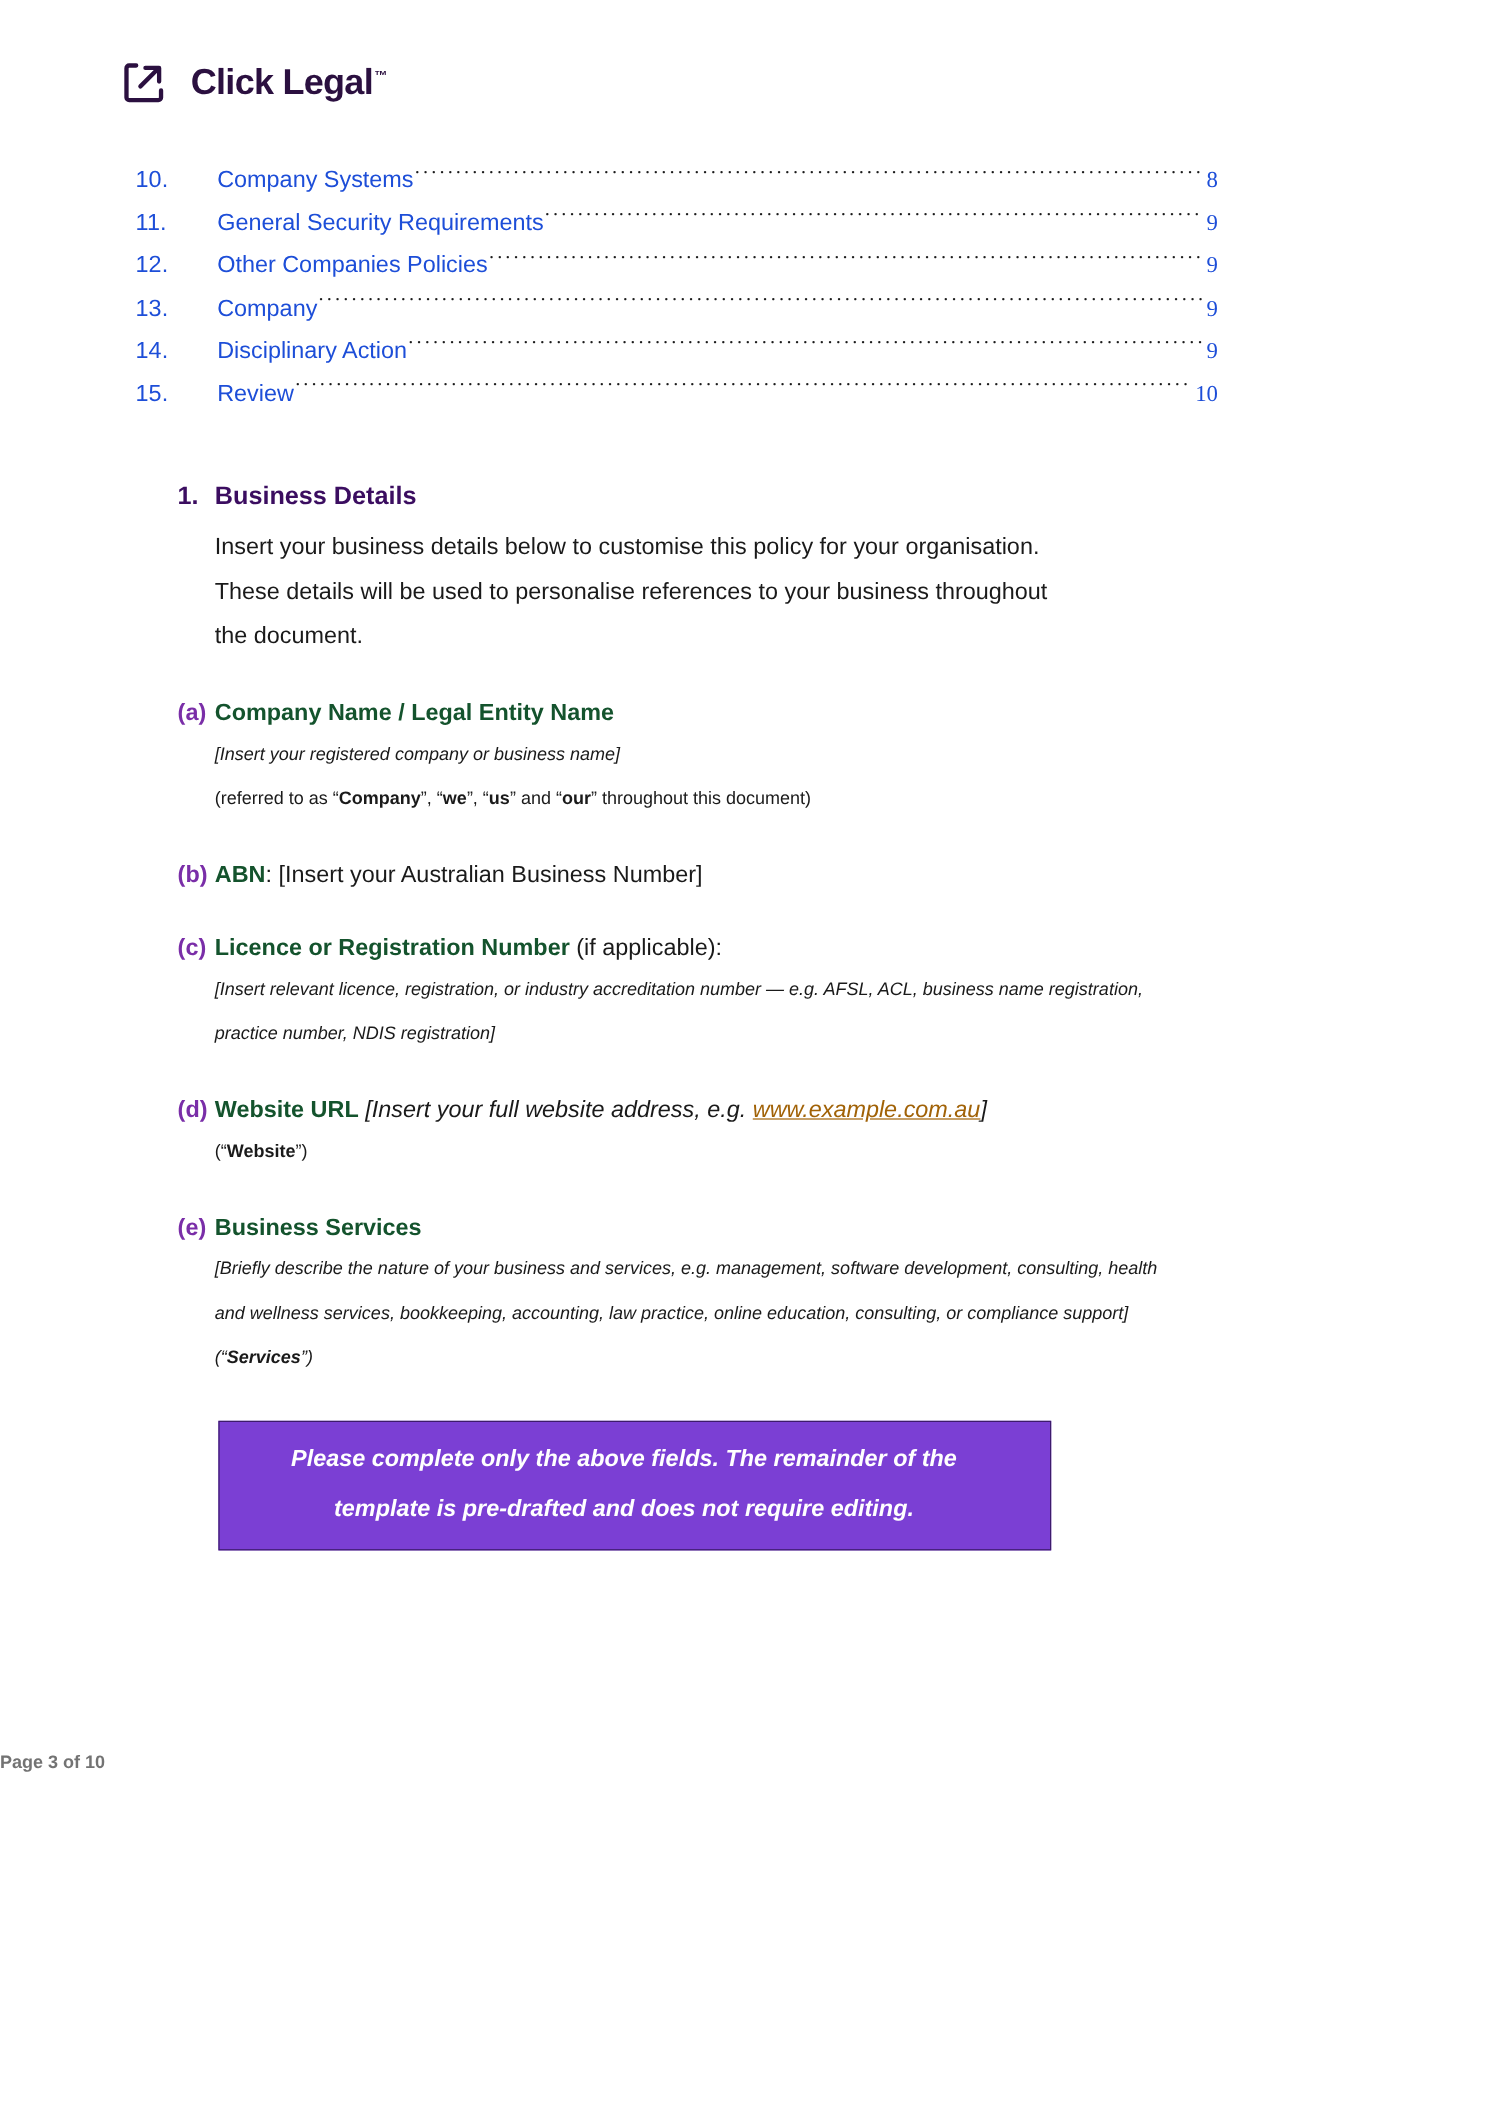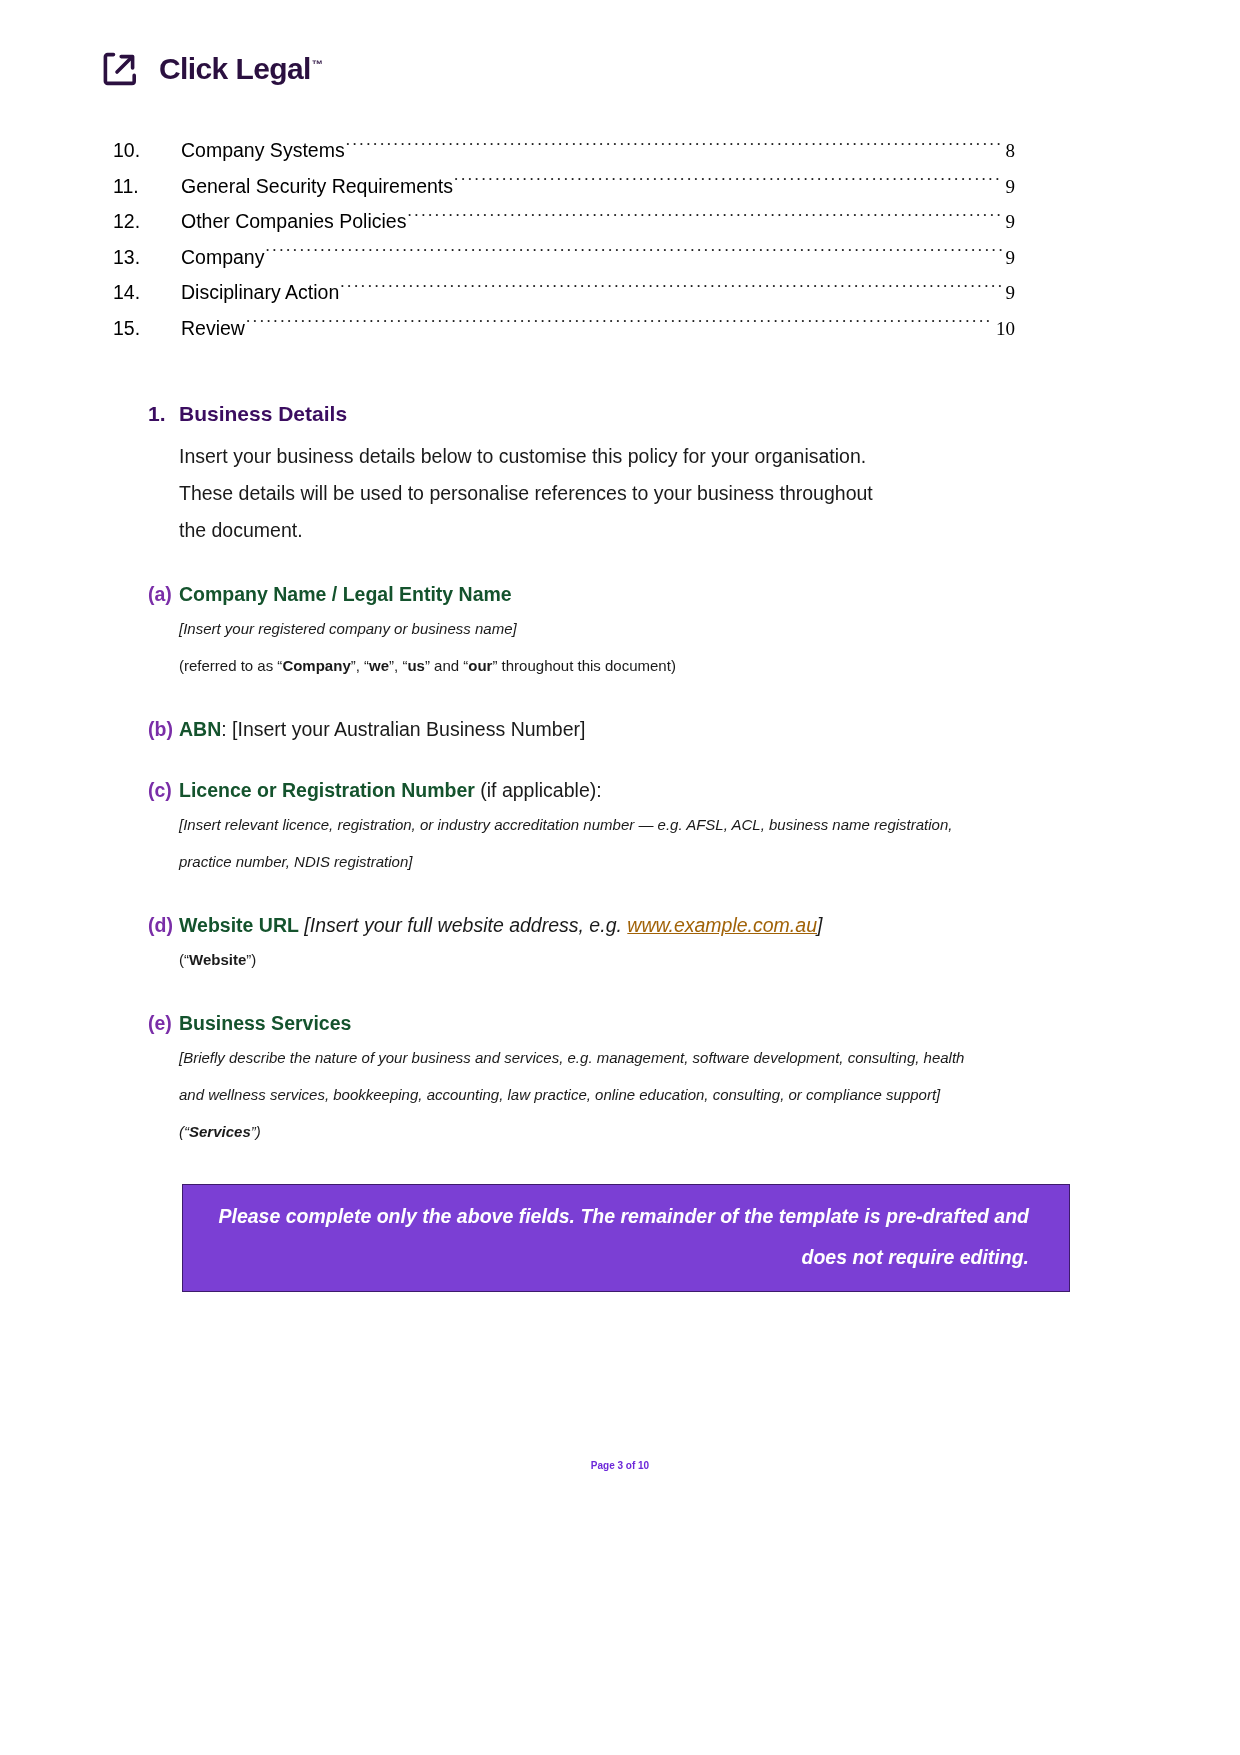--- a/index.html
+++ b/index.html
@@ -58,21 +58,21 @@
     position: absolute;
     left: 113px;
     top: 133px;
     width: 902px;
   }
   .toc-row {
     display: flex;
     align-items: baseline;
     font-size: 19.5px;
     line-height: 34.5px;
-    color: #000000;
+    color: #1d4ed8;
     white-space: nowrap;
     justify-content: flex-end;
   }
   .toc-num {
     width: 68px;
     flex: 0 0 68px;
     font-size: 19.5px;
   }
   .toc-title {
     flex: 0 0 auto;
@@ -174,43 +174,43 @@
   .link {
     color: #a16207;
     text-decoration: underline;
     font-style: italic;
   }
 
   
   .callout {
     margin-top: 34px;
     margin-left: 182px;
-    width: 888px;
+    width: 694px;
     box-sizing: border-box;
     background: #7b3fd4;
     border: 1.5px solid #3d1b6b;
     color: #ffffff;
     font-weight: bold;
     font-style: italic;
     font-size: 19.5px;
     line-height: 41px;
-    text-align: right;
+    text-align: center;
     padding: 11px 40px 13px 22px;
   }
 
   
   .footer {
     position: absolute;
     left: 0;
     right: 0;
     top: 1460px;
-    text-align: center;
-    font-size: 10px;
-    font-weight: bold;
-    color: #6d28d9;
+    text-align: left;
+    font-size: 15px;
+    font-weight: bold;
+    color: #737373;
   }
 </style>
 </head>
 <body>
 
 <div class="page">
 
   <div class="header">
     <svg class="logo-mark" viewBox="0 0 34 34">
       <path d="M10.5 2.6 H4.6 A2.2 2.2 0 0 0 2.4 4.8 V29.2 A2.2 2.2 0 0 0 4.6 31.4 H29.0 A2.2 2.2 0 0 0 31.2 29.2 V23.4" fill="none" stroke="#2b1040" stroke-width="3.6" stroke-linecap="round"></path>

